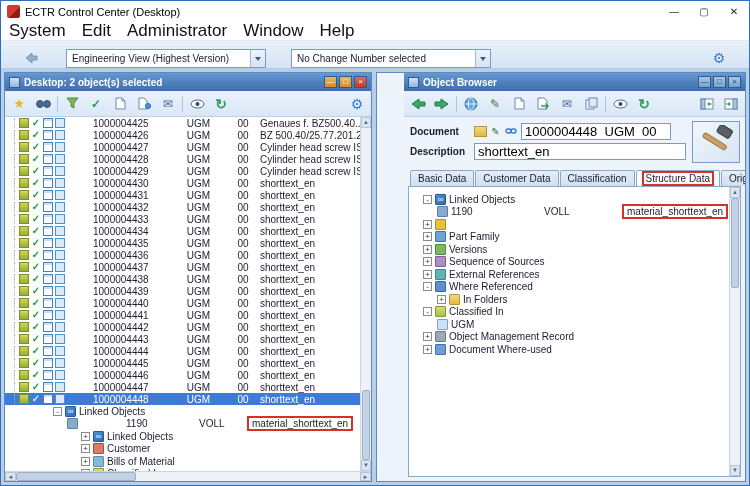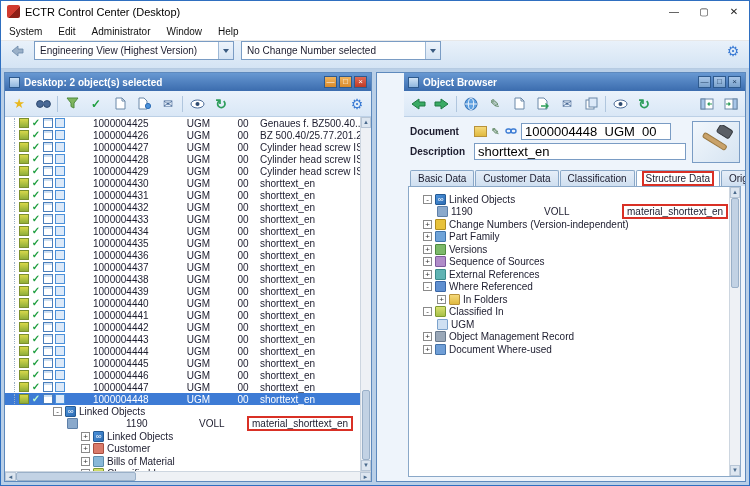--- a/index.html
+++ b/index.html
@@ -8,23 +8,23 @@
 .window{width:750px;height:486px;border:1px solid #2f6fc0;display:flex;flex-direction:column;background:#fff;}
 
 .titlebar{height:21px;display:flex;align-items:center;background:#fff;flex:none;}
 .app-icon{width:13px;height:13px;margin:0 5px 0 6px;background:linear-gradient(135deg,#d23b2f 55%,#8f1f16 55%);border-radius:2px;flex:none;}
 .title-text{font-size:11px;color:#000;}
 .win-controls{margin-left:auto;display:flex;height:100%;}
 .win-btn{width:30px;height:100%;display:flex;align-items:center;justify-content:center;font-size:10px;color:#333;}
 .win-btn.close{color:#222;}
 
 .menubar{height:19px;display:flex;align-items:center;background:#fff;border-bottom:1px solid #e8e8e8;flex:none;}
-.menu-item{padding:0 8px;font-size:10px;color:#111;}
-
-.main-toolbar{height:28px;background:linear-gradient(#e9f1fa,#d4e4f4);border-bottom:1px solid #b6cbe2;display:flex;align-items:flex-start;padding:0 6px;gap:7px;flex:none;}
+.menu-item{padding:0 8px;font-size:17px;color:#111;}
+
+.main-toolbar{height:28px;background:linear-gradient(#e9f1fa,#d4e4f4);border-bottom:1px solid #b6cbe2;display:flex;align-items:flex-end;padding:0 20px;gap:25px;flex:none;}
 .combo{height:19px;border:1px solid #7a9cc4;background:#fff;display:flex;align-items:center;font-size:10px;}
 .combo .val{padding:0 5px;white-space:nowrap;overflow:hidden;}
 .combo .arrow{width:15px;height:100%;border-left:1px solid #9db8d6;background:linear-gradient(#eef4fb,#d6e4f4);display:flex;align-items:center;justify-content:center;}
 .tri-down{width:0;height:0;border-left:3px solid transparent;border-right:3px solid transparent;border-top:4px solid #3a5a80;}
 .spacer{flex:1;}
 .glyph-btn{width:20px;height:20px;display:flex;align-items:center;justify-content:center;font-size:14px;color:#3b7bd4;}
 
 .workspace{flex:1;background:#b9cfe7;display:flex;padding:3px;gap:4px;overflow:hidden;}
 .panel{border:1px solid #5d89bd;background:#eef4fb;display:flex;flex-direction:column;overflow:hidden;}
 .left-panel{width:368px;flex:none;}
@@ -749,21 +749,20 @@
               <span class="tnum">1190</span>
               <span class="ttyp">VOLL</span>
               <span class="tred">material_shorttext_en</span>
 
             </div>
 
             <div class="trow" style="padding-left: 8px;">
               <span class="exp">+</span>
               <span class="ticon ic-change"></span>
 
-              <span class="tlabel">Change Numbers (Version-independent)</span>
             </div>
 
             <div class="trow" style="padding-left: 8px;">
               <span class="exp">+</span>
               <span class="ticon ic-family"></span>
 
               <span class="tlabel">Part Family</span>
             </div>
 
             <div class="trow" style="padding-left: 8px;">

